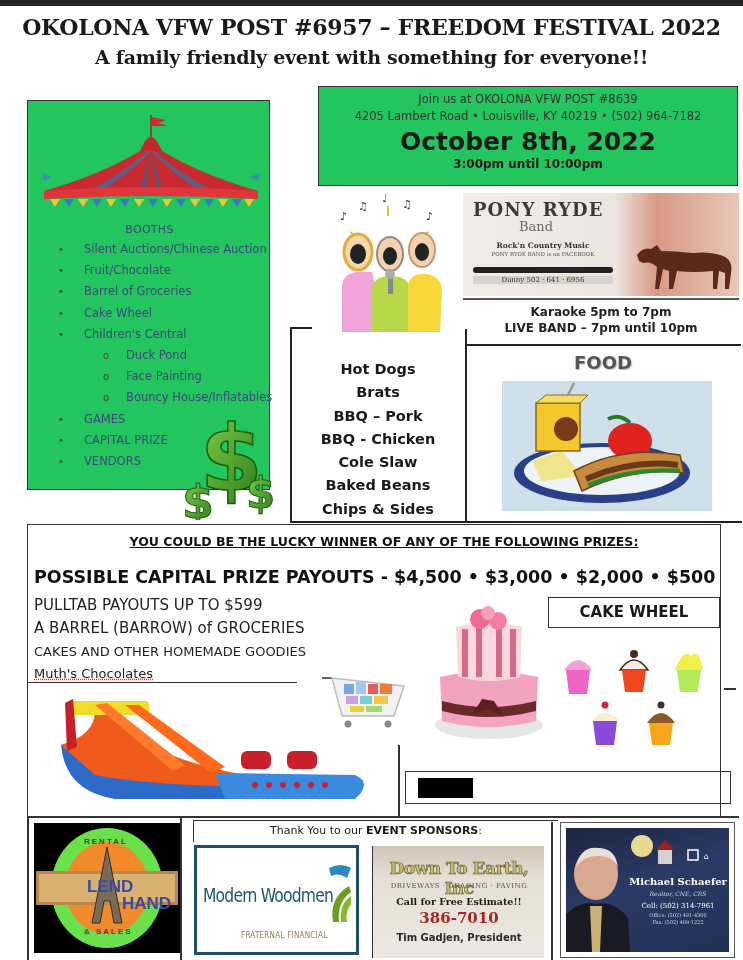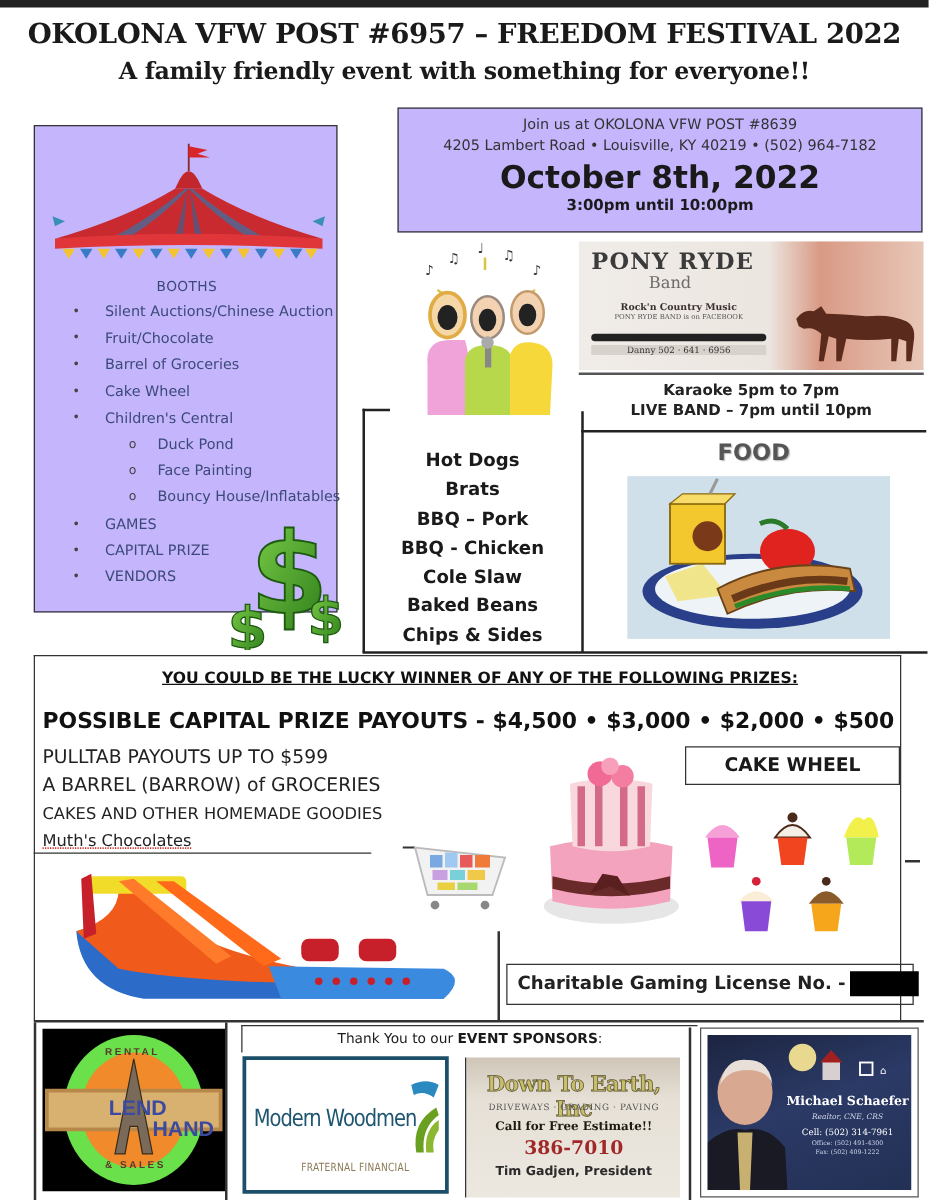--- a/index.html
+++ b/index.html
@@ -1,19 +1,19 @@
 <!DOCTYPE html>
 <html><head>
 <meta charset="utf-8">
 <style>
   * { box-sizing: border-box; margin: 0; padding: 0; }
   html, body { width: 743px; height: 960px; background: #ffffff; overflow: hidden; }
   body { position: relative; font-family: "Liberation Sans", sans-serif; color: #1a1a1a; }
   .abs { position: absolute; }
-  .box { position: absolute; border: 1.5px solid #333; background: #c4b5fd; }
+  .box { position: absolute; border: 1.5px solid #333; background: #22c55e; }
   .serif { font-family: "DejaVu Serif", "Liberation Serif", serif; }
   .sans { font-family: "DejaVu Sans", "Liberation Sans", sans-serif; }
 
   .topbar { left: 0; top: 0; width: 743px; height: 6px; background: #222; }
   .title { left: 0; top: 14px; width: 743px; text-align: center; font-size: 22px; font-weight: bold; letter-spacing: -0.3px; }
   .subtitle { left: 0; top: 46px; width: 743px; text-align: center; font-size: 19px; font-weight: bold; letter-spacing: -0.3px; }
 
   .venue { left: 318px; top: 86px; width: 420px; height: 100px; text-align: center; }
   .venue .l1 { font-size: 11.5px; margin-top: 5px; color: #333; }
   .venue .l2 { font-size: 11.5px; margin-top: 3px; color: #333; }
@@ -335,21 +335,21 @@
       <circle cx="200" cy="90" r="3"></circle>
       <circle cx="214" cy="90" r="3"></circle>
       <circle cx="228" cy="90" r="3"></circle>
       <circle cx="242" cy="90" r="3"></circle>
       <circle cx="256" cy="90" r="3"></circle>
       <circle cx="270" cy="90" r="3"></circle>
     </g>
 </svg>
 <div class="abs" style="left:398px;top:745px;width:1.5px;height:71px;background:#333;"></div>
 
-<div class="abs license sans"><span>Charitable Gaming License No. -</span><span class="redact"></span></div>
+<div class="abs license sans"><span class="redact"></span></div>
 
 <div class="abs prizes-bottom"></div>
 
 <div class="abs sponsor-divider"></div>
 <div class="abs" style="left:27px;top:818px;width:1.5px;height:142px;background:#333;"></div>
 <div class="abs sponsor-text sans">
   <span>Thank You to our </span><b>EVENT SPONSORS</b><span>:</span>
 </div>
 
 <div class="abs lend">

